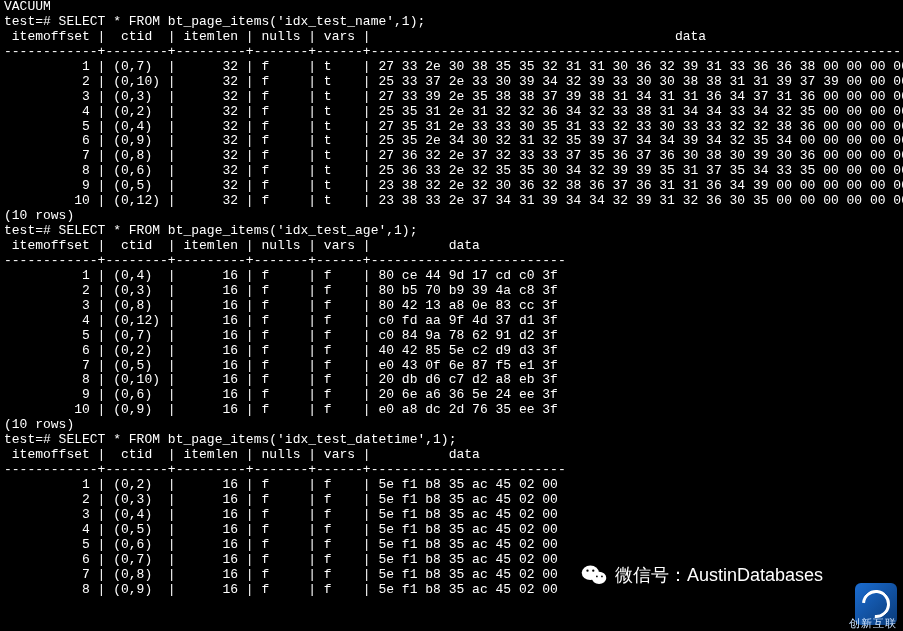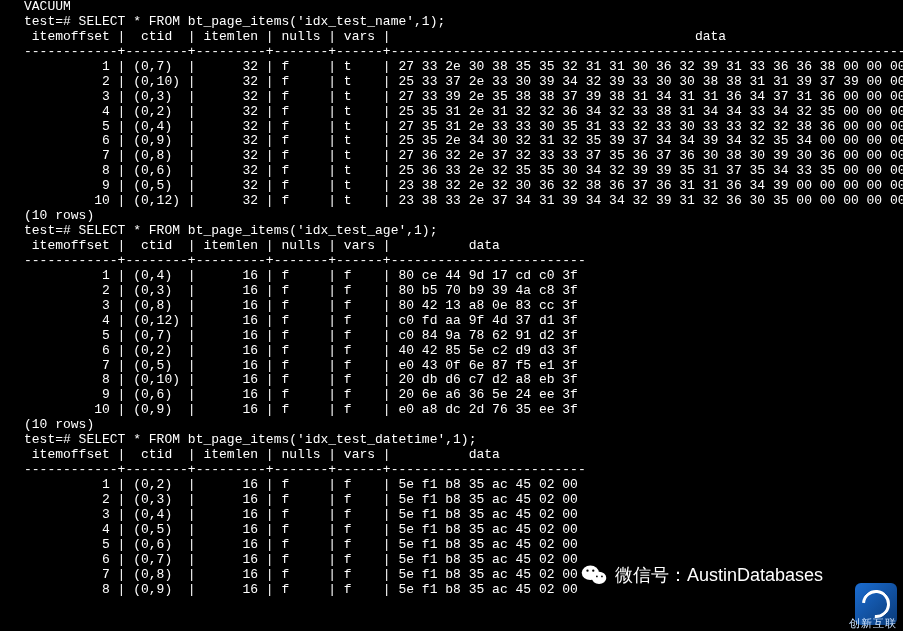--- a/index.html
+++ b/index.html
@@ -1,17 +1,17 @@
 <!DOCTYPE html>
 <html><head>
   <meta charset="utf-8">
   <style>
     * { margin:0; padding:0; box-sizing:border-box; }
     body { background:#000; color:#fff; font-family:Consolas,'Courier New',monospace; font-size:13px; line-height:1.15; width:903px; height:631px; overflow:hidden; position:relative; }
-    .terminal { padding:0 4px; white-space:pre;margin-left:20px; }
+    .terminal { padding:0 4px; white-space:pre; }
     .line { display:block; }
     .watermark { position:absolute; right:80px; bottom:45px; color:#fff; display:flex; align-items:flex-end; gap:8px; font-family:"Microsoft YaHei",sans-serif; font-size:18px; }
     .wechat-icon svg { display:block; }
     .corner-logo { position:absolute; right:6px; bottom:6px; width:42px; height:42px; border-radius:6px; background:linear-gradient(135deg,#1b6dd1,#0a3a78); display:flex; align-items:center; justify-content:center; }
     .corner-logo .ring { width:28px; height:28px; border:3px solid #fff; border-left-color:transparent; border-radius:50%; transform:rotate(-40deg); }
     .corner-caption { position:absolute; right:6px; bottom:1px; color:#cde4ff; font-size:11px; font-family:"Microsoft YaHei",sans-serif; letter-spacing:1px; }
   </style>
 </head>
 <body>
 

